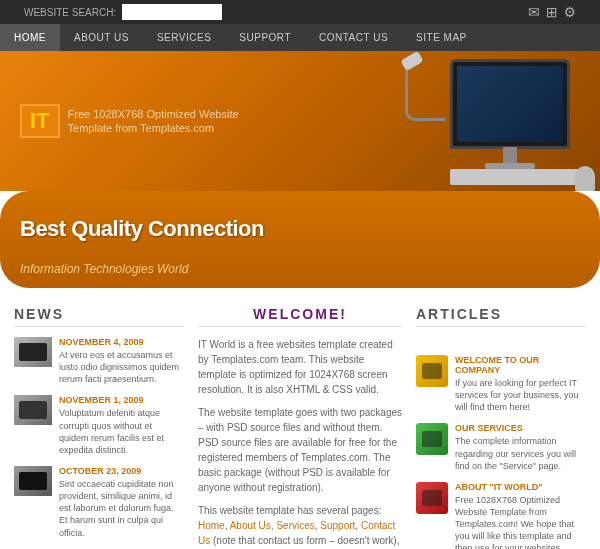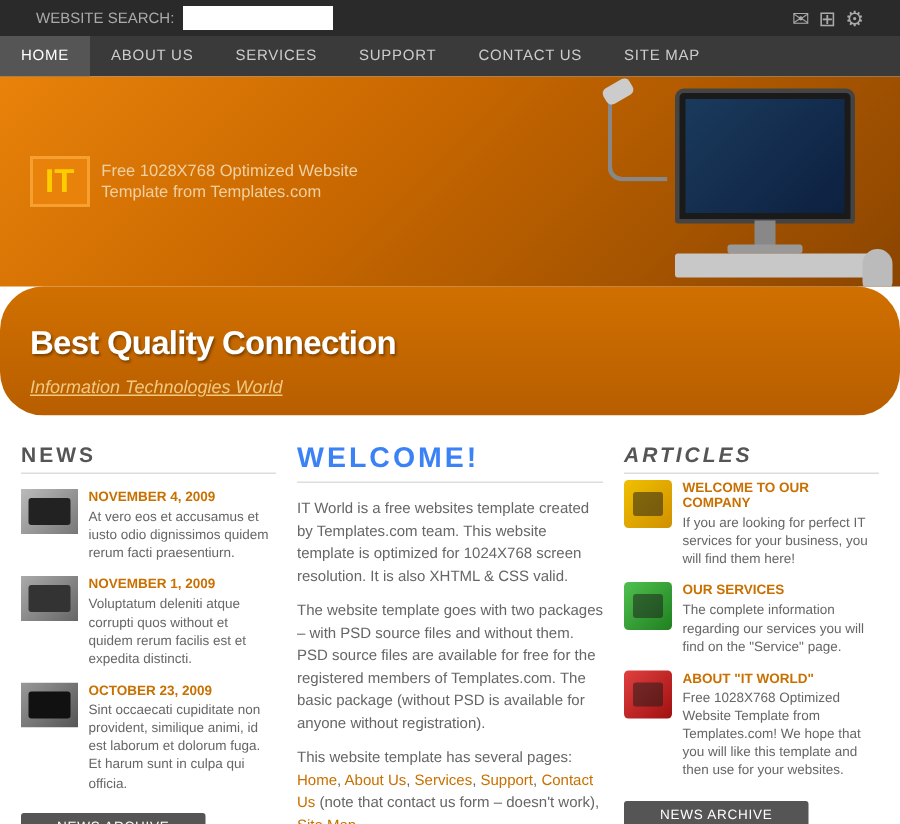--- a/index.html
+++ b/index.html
@@ -157,23 +157,22 @@
     .hero h1 {
       color: #fff;
       font-size: 22px;
       font-weight: bold;
       text-shadow: 1px 1px 2px rgba(0,0,0,0.4);
       letter-spacing: -0.5px;
     }
     .hero p {
       color: #f0c880;
       font-size: 12px;
-      margin-top: 9px;
+      margin-top: 20px;
       font-style: italic;
-      text-decoration: underline;
     }
 
     
     .main {
       background: #fff;
       display: flex;
       padding: 18px 14px 14px;
       gap: 14px;
     }
 
@@ -223,42 +222,42 @@
       text-decoration: none;
       letter-spacing: 0.5px;
       margin-top: 4px;
       border-radius: 2px;
       cursor: pointer;
     }
 
     
     .col-welcome { flex: 1; }
     .col-welcome h2 {
-      color: #3b82f6;
-      font-size: 19px;
+      color: #701a75;
+      font-size: 14px;
       letter-spacing: 2px;
       text-transform: uppercase;
       border-bottom: 1px solid #ddd;
       padding-bottom: 4px;
       margin-bottom: 10px;
+      text-align: center;
     }
     .col-welcome p { color: #666; font-size: 10px; line-height: 1.5; margin-bottom: 8px; }
     .col-welcome a { color: #c87000; text-decoration: none; }
 
     
     .col-articles { width: 170px; flex-shrink: 0; }
     .col-articles h2 {
       color: #555;
       font-size: 14px;
       letter-spacing: 2px;
       text-transform: uppercase;
       border-bottom: 1px solid #ddd;
       padding-bottom: 4px;
-      margin-bottom: 4px;
-      font-style: italic;
+      margin-bottom: 28px;
     }
     .article-item { display: flex; margin-bottom: 10px; gap: 7px; }
     .article-icon {
       width: 32px;
       height: 32px;
       flex-shrink: 0;
       border-radius: 3px;
     }
     .icon-yellow { background: linear-gradient(135deg, #f0c000, #d09000); }
     .icon-green { background: linear-gradient(135deg, #50c050, #208020); }

